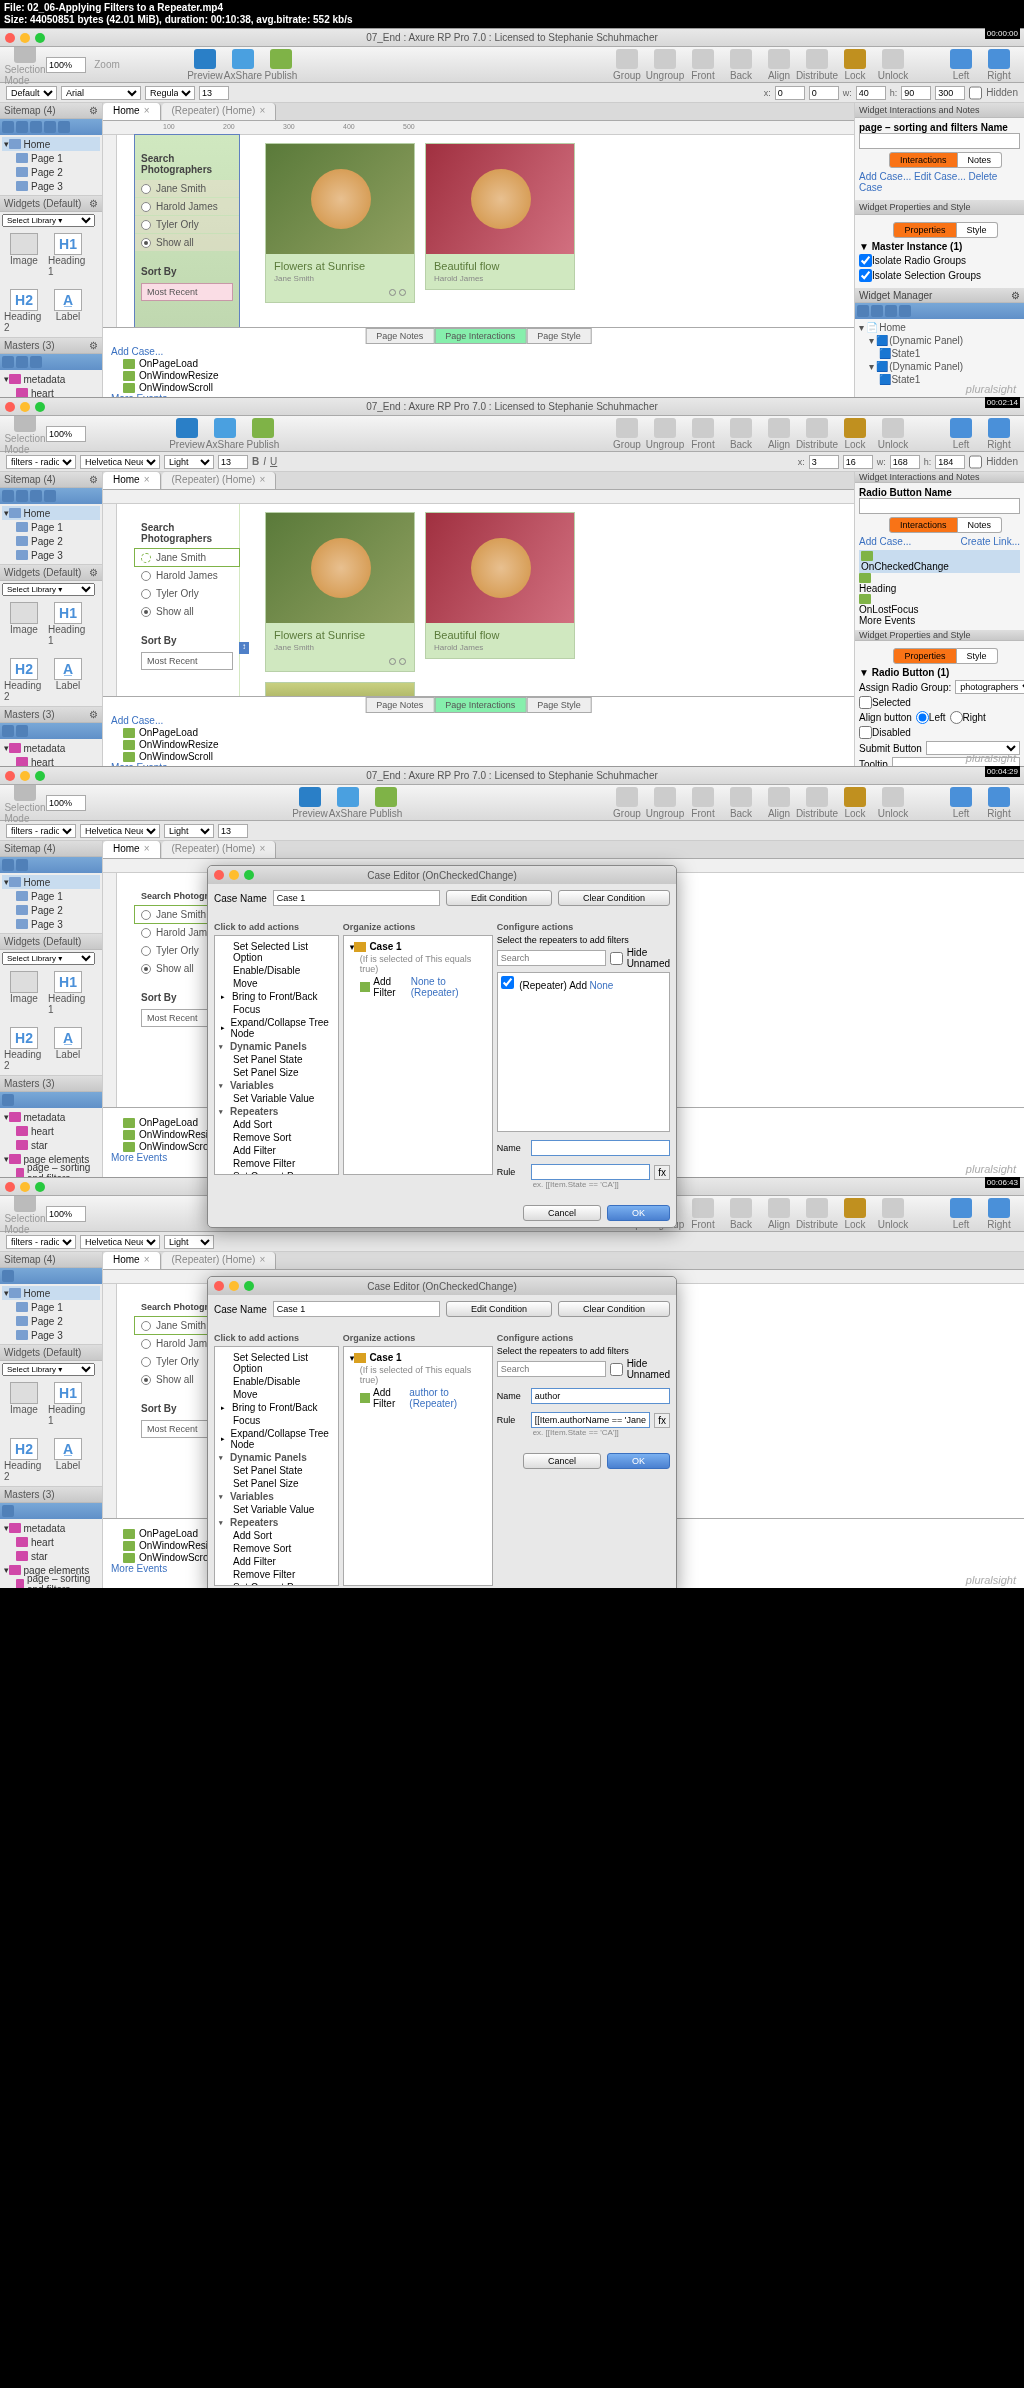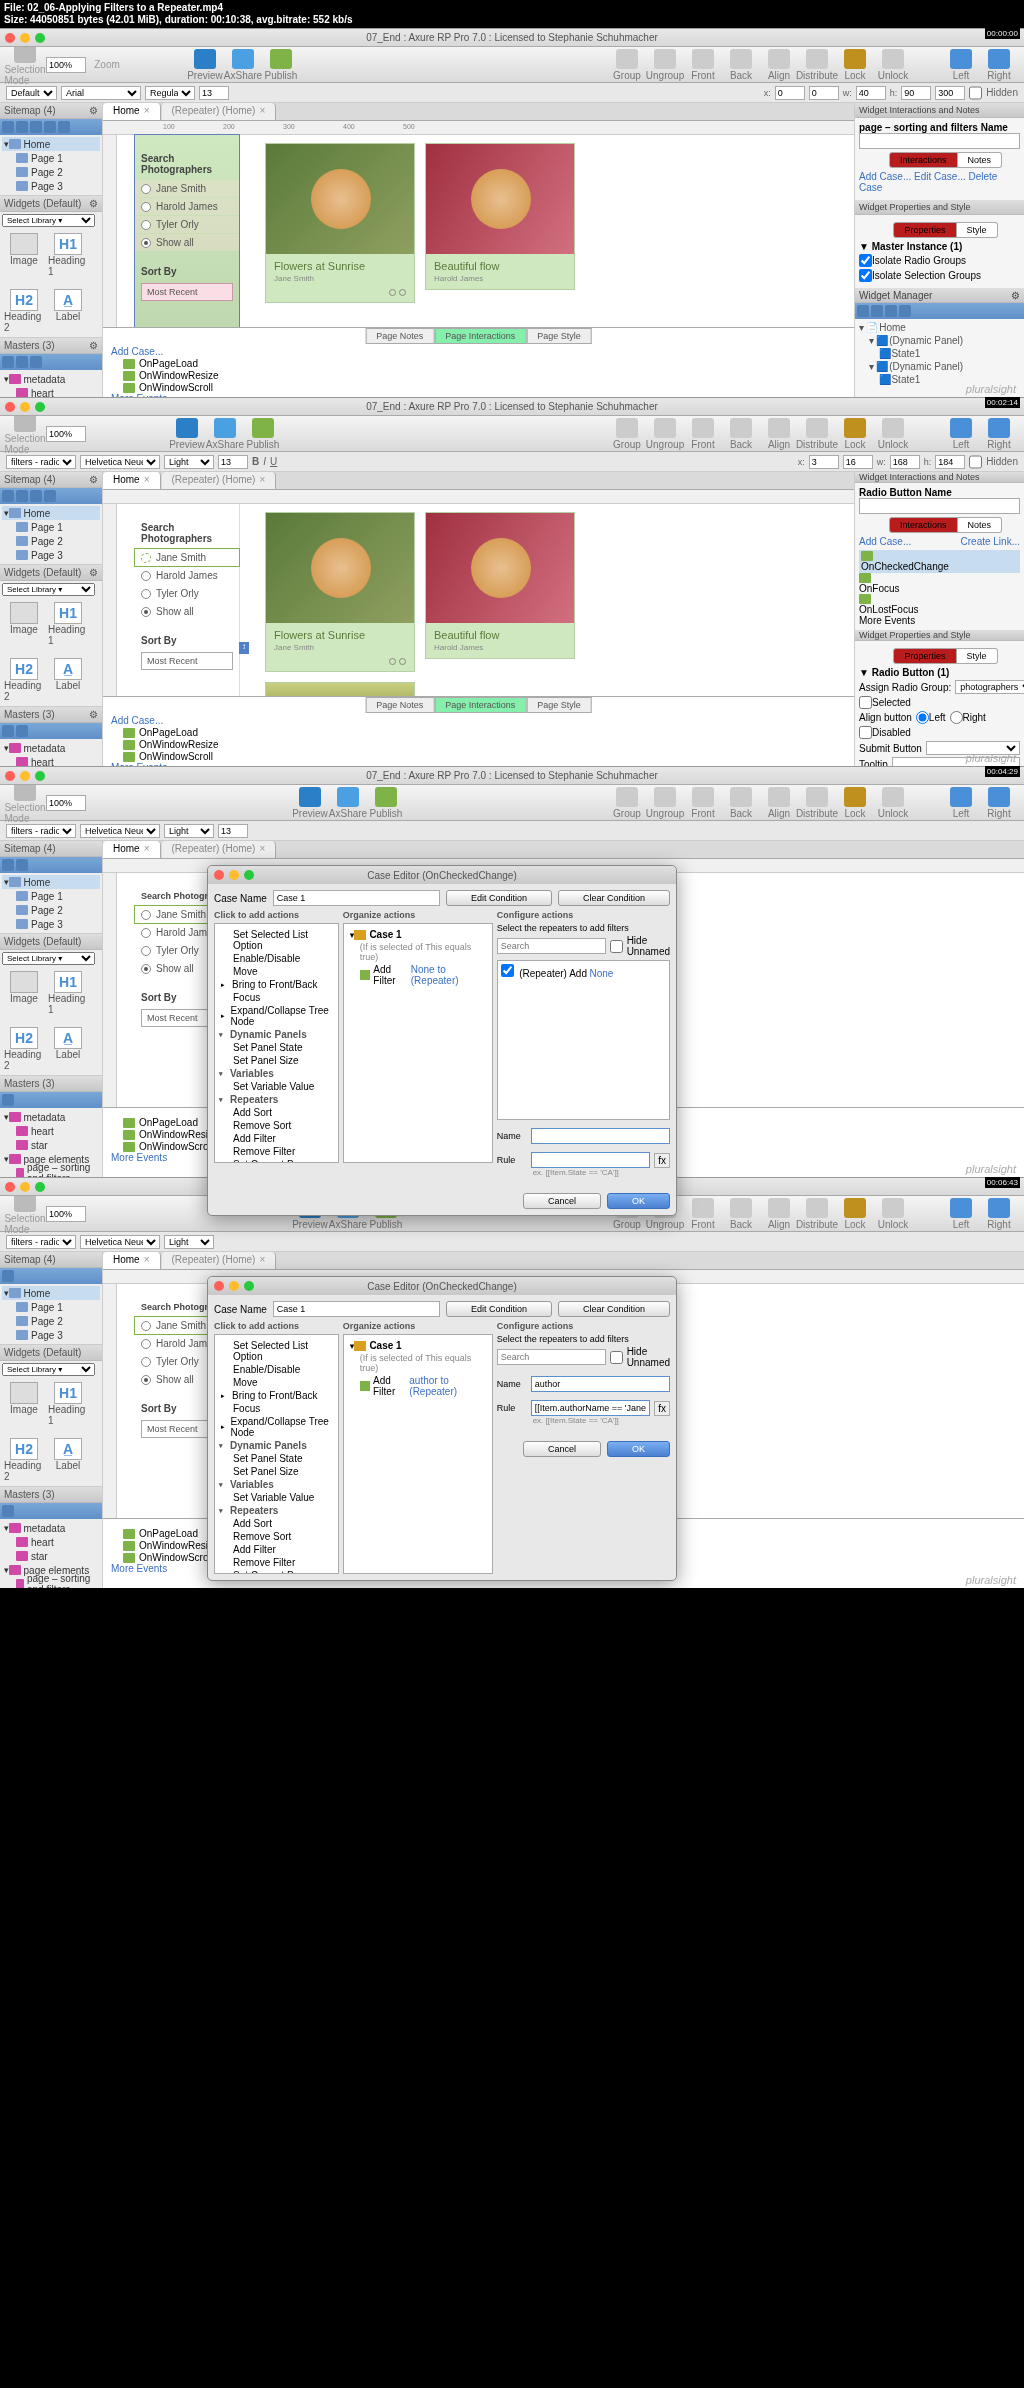--- a/index.html
+++ b/index.html
@@ -73,36 +73,36 @@
 .events-area { padding: 4px 8px; font-size: 9px; width: 100%; }
 .events-area .addcase { color: #3a70c0; cursor: pointer; }
 .events-area .evt { display: flex; align-items: center; margin-left: 12px; margin-top: 1px; }
 .evt-ico { width: 12px; height: 10px; background: #7fb347; margin-right: 4px; border-radius: 1px; }
 .right-col { width: 170px; border-left: 1px solid #ccc; background: #f5f5f5; display: flex; flex-direction: column; overflow: hidden; }
 .rpanel-header { background: linear-gradient(#dedede, #c8c8c8); height: 15px; display: flex; align-items: center; padding: 0 4px; font-size: 9px; color: #444; border-bottom: 1px solid #bbb; }
 .rpanel-body { padding: 4px; font-size: 9px; }
 .pill-tabs { display: flex; justify-content: center; gap: 0; margin: 3px 0; }
 .pill { padding: 2px 10px; border: 1px solid #aaa; background: #fff; font-size: 9px; border-radius: 3px 0 0 3px; }
 .pill.right { border-radius: 0 3px 3px 0; border-left: none; }
-.pill.active { background: #b91c1c; margin-left: 12px; }
+.pill.active { background: #f97316; margin-left: 12px; }
 .name-input { width: 100%; background: #fff; border: 1px solid #aaa; padding: 2px; font-size: 9px; }
 .link-row { display: flex; justify-content: space-between; color: #3a70c0; margin: 3px 0; }
 .wm-tree { padding: 2px 4px; font-size: 9px; }
 .wm-item { display: flex; align-items: center; padding: 1px 0; color: #555; }
 .wm-item.l1 { padding-left: 10px; } .wm-item.l2 { padding-left: 20px; }
 .prop-row { display: flex; align-items: center; margin: 2px 0; font-size: 9px; }
 .prop-row label { flex: 0 0 auto; margin-right: 4px; }
 .prop-sel { flex: 1; background: #fff; border: 1px solid #aaa; height: 14px; font-size: 9px; }
 .radio-inline { margin-left: 4px; }
 
 .dialog-overlay { position: relative; }
 .dialog { background: #e8e8e8; border: 1px solid #888; border-radius: 5px; position: absolute; left: 207px; top: 24px; width: 470px; box-shadow: 0 4px 20px rgba(0,0,0,0.4); z-index: 10; }
 .dialog-title { background: linear-gradient(#e0e0e0, #c8c8c8); height: 18px; display: flex; align-items: center; justify-content: center; font-size: 10px; color: #555; border-radius: 5px 5px 0 0; position: relative; }
 .dialog-content { padding: 6px; }
-.dlg-row { display: flex; align-items: center; gap: 6px; margin-bottom: 4px; }
+.dlg-row { display: flex; align-items: center; gap: 6px; margin-bottom: 16px; }
 .dlg-input { flex: 1; background: #fff; border: 1px solid #aaa; height: 16px; padding: 0 3px; font-size: 9px; }
 .dlg-btn { background: linear-gradient(#fff, #ddd); border: 1px solid #999; border-radius: 3px; padding: 2px 24px; font-size: 9px; }
 .dlg-btn.primary { background: linear-gradient(#7ab0f0, #4a80d0); color: #fff; border-color: #3a70c0; }
 .dlg-columns { display: flex; gap: 4px; }
 .dlg-col { flex: 1; }
 .dlg-col-hdr { font-size: 9px; font-weight: bold; color: #555; margin-bottom: 3px; }
 .dlg-list { background: #fff; border: 1px solid #aaa; height: 240px; padding: 4px; overflow: hidden; font-size: 9px; }
 .dlg-li { padding: 1px 2px; display: flex; align-items: center; }
 .dlg-li.hdr { font-weight: bold; color: #555; margin-left: -2px; }
 .dlg-li.indent { margin-left: 12px; }
@@ -689,21 +689,21 @@
         <input class="name-input" style="">
         <div class="pill-tabs">
               <div class="pill active">Interactions</div>
               <div class="pill right">Notes</div>
             </div>
         <div class="link-row">
               <span>Add Case...</span>
               <span>Create Link...</span>
             </div>
         <div class="evt" style="background:#c8dcef;padding:1px 2px"><div class="evt-ico"></div><span>OnCheckedChange</span></div>
-        <div class="evt" style="margin-left:0"><div class="evt-ico"></div><span>OnFocus</span></div>
+        <div class="evt" style="margin-left:0"><div class="evt-ico"></div><span>Heading</span></div>
         <div class="evt" style="margin-left:0"><div class="evt-ico"></div><span>OnLostFocus</span></div>
         <div class="addcase">More Events</div>
       </div>
       <div class="rpanel-header">Widget Properties and Style</div>
       <div class="rpanel-body">
         <div class="pill-tabs">
               <div class="pill active">Properties</div>
               <div class="pill right">Style</div>
             </div>
         <div style="font-weight:bold;margin-top:3px">▼ <span>Radio Button (1)</span></div>

